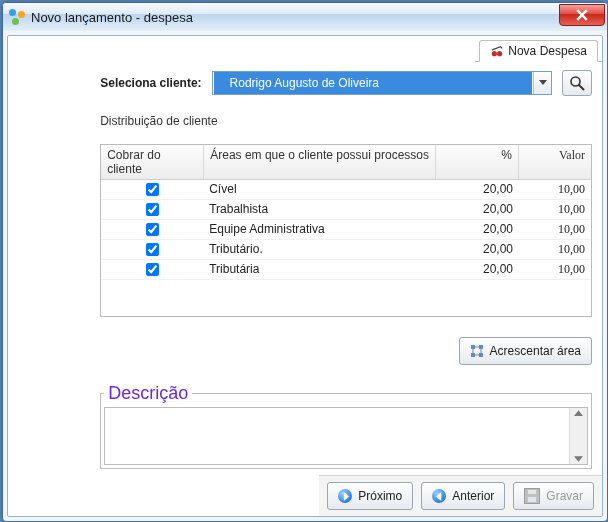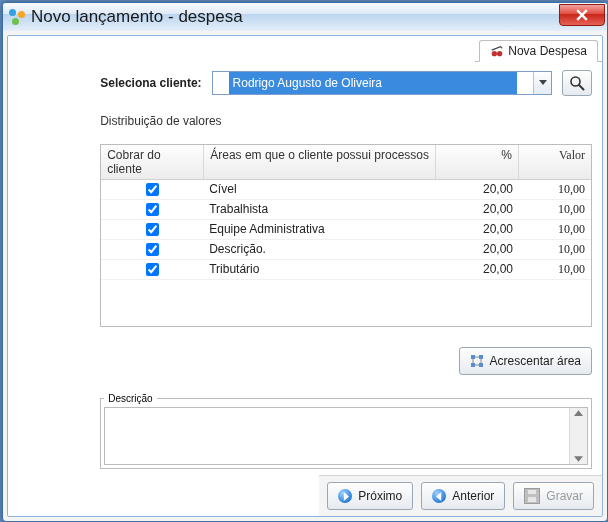--- a/index.html
+++ b/index.html
@@ -1,32 +1,32 @@
 <!DOCTYPE html>
 <html><head>
 <meta charset="utf-8">
 <style>
   html,body{margin:0;padding:0;font-family:"Segoe UI",Tahoma,sans-serif;font-size:12px;color:#222;}
   body{background:#5f8bbf;}
   .window{width:604px;height:518px;margin:2px;background:#f4f4f4;border:1px solid #3a6ea5;border-radius:4px;overflow:hidden;box-shadow:0 0 4px rgba(0,0,0,.4);display:flex;flex-direction:column;}
   .titlebar{height:28px;background:linear-gradient(#f7fbff,#dfeaf7 40%,#bcd5ef 41%,#e4effa);display:flex;align-items:center;padding:0 2px 0 6px;position:relative;}
   .titlebar .app-icon{width:16px;height:16px;margin-right:6px;position:relative;flex:0 0 auto;}
   .titlebar .app-icon span{position:absolute;width:7px;height:7px;border-radius:50%;}
-  .titlebar .title{flex:1;font-size:17px;color:#1a1a1a;}
+  .titlebar .title{flex:1;font-size:13px;color:#1a1a1a;}
   .close-btn{width:44px;height:20px;margin-top:-4px;background:linear-gradient(#f3a2a2,#e04b3c 45%,#c8261a 46%,#e66255);border:1px solid #8f1c12;border-radius:0 0 4px 4px;display:flex;align-items:center;justify-content:center;cursor:default;}
   .close-btn svg{width:12px;height:12px;}
   .client-area{flex:1;background:#fff;margin:4px;border:1px solid #8fb4d9;border-radius:2px;display:flex;flex-direction:column;padding:0;overflow:hidden;align-items:flex-end;}
   .tabstrip{display:flex;padding:4px 4px 0 4px;background:#fff;border-bottom:1px solid #bfbfbf;}
   .tab{display:flex;align-items:center;gap:4px;padding:3px 10px;border:1px solid #bfbfbf;border-bottom:1px solid #fff;border-radius:3px 3px 0 0;background:#fff;margin-bottom:-1px;cursor:default;}
   .tab .tab-icon{width:14px;height:14px;}
   .content{flex:1;display:flex;flex-direction:column;padding:8px 10px 6px 10px;gap:16px;overflow:hidden;}
   .row-client{display:flex;align-items:center;gap:10px;}
   .label-client{font-weight:bold;}
   .combo{flex:1;height:22px;border:1px solid #7a9ec7;background:#fff;display:flex;align-items:center;overflow:hidden;}
-  .combo .sel{flex:1;height:32px;margin:16px;background:#3a8be0;color:#fff;padding:0 4px;display:flex;align-items:center;}
+  .combo .sel{flex:1;height:32px;margin:1px;background:#3a8be0;color:#fff;padding:0 16px;display:flex;align-items:center;}
   .combo .drop{width:17px;height:100%;border-left:1px solid #b0c4de;background:linear-gradient(#fefefe,#e4ecf5);display:flex;align-items:center;justify-content:center;cursor:default;}
   .combo .drop svg{width:8px;height:6px;}
   .search-btn{width:28px;height:24px;border:1px solid #9aa7b5;border-radius:3px;background:linear-gradient(#fefefe,#e6eaef);display:flex;align-items:center;justify-content:center;cursor:default;}
   .search-btn svg{width:16px;height:16px;}
   .group-label{color:#333;margin-top:2px;}
   .table-wrap{border:1px solid #bcbcbc;flex:1;display:flex;flex-direction:column;min-height:0;}
   .thead{display:flex;background:linear-gradient(#fdfdfd,#ececec);border-bottom:1px solid #d0d0d0;}
   .th{padding:3px 6px;border-right:1px solid #d8d8d8;color:#333;}
   .th.last{border-right:none;}
   .col-check{width:90px;flex:0 0 auto;}
@@ -37,21 +37,21 @@
   .tr{display:flex;border-bottom:1px solid #f0f0f0;}
   .td{padding:2px 6px;color:#222;}
   .td.col-check{display:flex;align-items:center;justify-content:center;}
   .td.col-pct,.td.col-val{text-align:right;}
   input[type=checkbox]{margin:0;}
   .add-row{display:flex;justify-content:flex-end;padding-top:4px;}
   .btn{display:flex;align-items:center;gap:6px;padding:2px 10px;height:22px;border:1px solid #9aa7b5;border-radius:3px;background:linear-gradient(#fefefe,#e6eaef);cursor:default;}
   .btn[disabled]{color:#9a9a9a;}
   .btn svg{width:14px;height:14px;}
   fieldset.desc{border:1px solid #bcbcbc;margin:2px 0 0 0;padding:3px; font-size:12px;}
-  fieldset.desc legend{padding:0 4px;color:#000000; font-size:10px;}
+  fieldset.desc legend{padding:0 4px;color:#6d28d9; font-size:18px;}
   .desc-inner{position:relative;height:56px;border:1px solid #bcbcbc;background:#fff;}
   .desc-inner .scroll{position:absolute;right:0;top:0;bottom:0;width:17px;background:#f0f0f0;border-left:1px solid #dcdcdc;display:flex;flex-direction:column;justify-content:space-between;align-items:center;}
   .desc-inner .scroll svg{width:9px;height:9px;}
   .desc-text{position:absolute;left:0;right:17px;top:0;bottom:0;padding:2px 4px;outline:none;overflow:hidden;}
   .footer{display:flex;gap:8px;padding:6px 8px;border-top:1px solid #d6d6d6;background:#f4f4f4;}
   .circ{width:14px;height:14px;border-radius:50%;background:radial-gradient(circle at 35% 30%,#9ed0ff,#2b7fd9 70%);display:flex;align-items:center;justify-content:center;}
   .circ svg{width:9px;height:9px;}
   .disk{width:14px;height:14px;background:#bfbfbf;border:1px solid #9a9a9a;position:relative;}
   .disk:before{content:"";position:absolute;left:3px;right:3px;top:1px;height:4px;background:#e6e6e6;}
   .disk:after{content:"";position:absolute;left:3px;right:3px;bottom:1px;height:5px;background:#e6e6e6;}
@@ -101,21 +101,21 @@
           </div>
         </div>
         <div class="search-btn">
           <svg viewBox="0 0 16 16">
             <circle cx="6.5" cy="6.5" r="4.5" stroke="#333" stroke-width="1.6" fill="none"></circle>
             <path d="M10 10 L14.5 14.5" stroke="#333" stroke-width="2" stroke-linecap="round"></path>
           </svg>
         </div>
       </div>
 
-      <div class="group-label">Distribuição de valores</div>
+      <div class="group-label">Distribuição de cliente</div>
 
       <div class="table-wrap">
         <div class="thead">
           <div class="th col-check">Cobrar do cliente</div>
           <div class="th col-area">Áreas em que o cliente possui processos</div>
           <div class="th col-pct">%</div>
           <div class="th col-val last">Valor</div>
         </div>
         <div class="tbody" id="tbody">
             <div class="tr">
@@ -139,29 +139,29 @@
                 <input type="checkbox" checked="" style="">
               </div>
               <div class="td col-area">Equipe Administrativa</div>
               <div class="td col-pct">20,00</div>
               <div class="td col-val">10,00</div>
             </div>
             <div class="tr">
               <div class="td col-check">
                 <input type="checkbox" checked="" style="">
               </div>
-              <div class="td col-area">Descrição.</div>
-              <div class="td col-pct">20,00</div>
-              <div class="td col-val">10,00</div>
-            </div>
-            <div class="tr">
-              <div class="td col-check">
-                <input type="checkbox" checked="" style="">
-              </div>
-              <div class="td col-area">Tributário</div>
+              <div class="td col-area">Tributário.</div>
+              <div class="td col-pct">20,00</div>
+              <div class="td col-val">10,00</div>
+            </div>
+            <div class="tr">
+              <div class="td col-check">
+                <input type="checkbox" checked="" style="">
+              </div>
+              <div class="td col-area">Tributária</div>
               <div class="td col-pct">20,00</div>
               <div class="td col-val">10,00</div>
             </div>
           </div>
       </div>
 
       <div class="add-row">
         <div class="btn">
           <svg viewBox="0 0 14 14">
             <rect x="1" y="1" width="4" height="4" fill="#5b8bd0"></rect>

